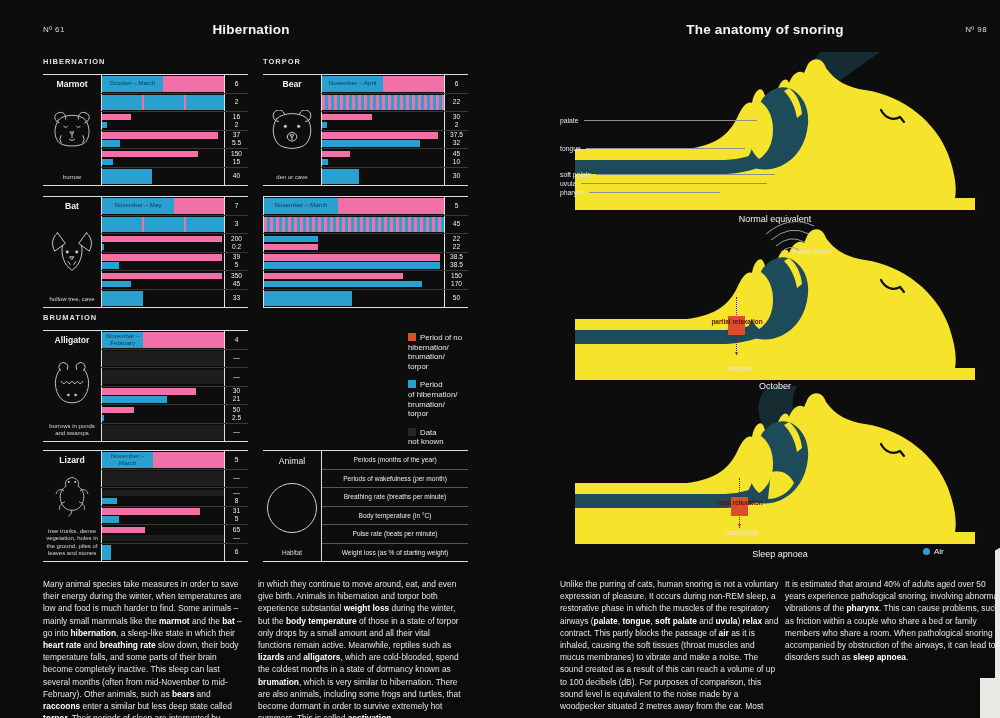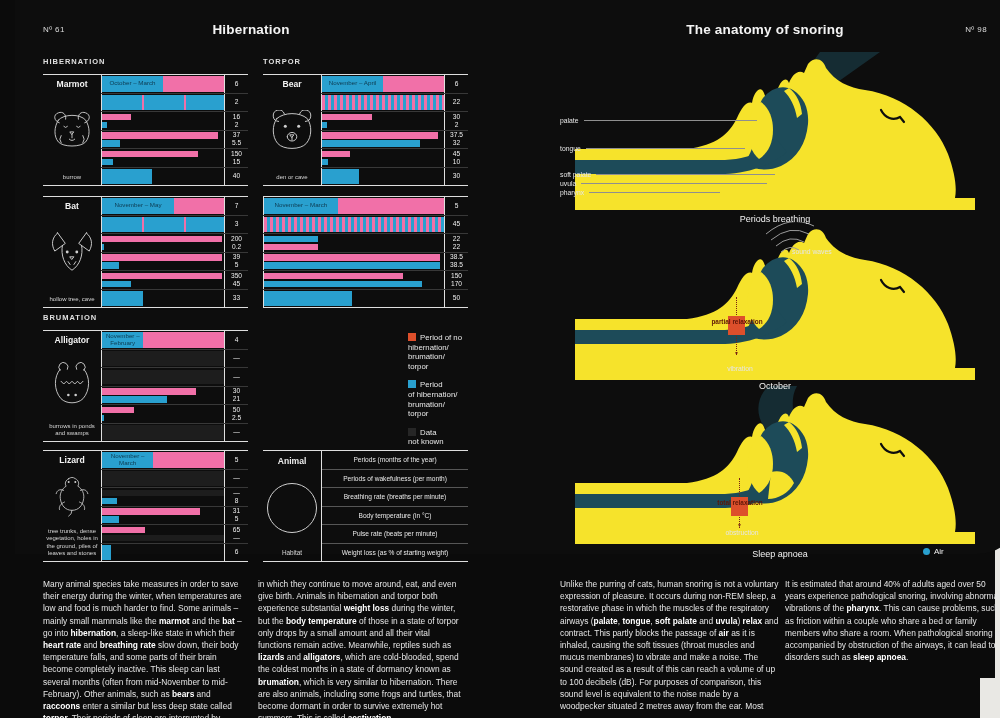--- a/index.html
+++ b/index.html
@@ -32,21 +32,21 @@
   .mrow{flex-direction:row !important;padding:1px 0 !important}
   .mlabel{display:flex;align-items:center;justify-content:center;font-size:6.2px;line-height:6.8px;color:#0d3a50;text-align:center;height:100%}
   .mrest{flex:1;height:100%;background:#F170A8}
   
   .legend{position:absolute;left:393px;top:333px;font-size:7.8px;line-height:9.6px;color:#e8e8e8}
   .lg-item{margin-bottom:9px;position:relative;padding-left:0}
   .sw{display:inline-block;width:8px;height:8px;vertical-align:-1px;margin-right:4px}
   .sw-red{background:#DD4F2B}.sw-blue{background:#29A0CF}.sw-dark{background:#262626}
   .ktable{position:absolute;left:248px;top:450px;width:205px;height:112px;border-top:1px solid #dedede;border-bottom:1px solid #dedede;display:flex}
   .k-left{width:58px;display:flex;flex-direction:column;align-items:center;justify-content:space-between;padding:5px 2px}
-  .k-name{font-size:8.6px;font-weight:bold}
+  .k-name{font-size:8.6px;font-weight:normal}
   .k-hab{font-size:6.4px;color:#d6d6d6}
   .k-rows{flex:1;display:flex;flex-direction:column;border-left:1px solid #e0e0e0}
   .k-row{flex:1;display:flex;align-items:center;justify-content:center;text-align:center;font-size:6.6px;color:#e9e9e9;border-bottom:1px solid rgba(255,255,255,.3)}
   .k-row:last-child{border-bottom:none}
   
   .bodycol{position:absolute;top:578px;font-size:8.4px;line-height:12.2px;color:#e6e6e6;text-align:left}
   .bodycol p+p{text-indent:14px}
   .bodycol b{color:#fff}
   
   .headfig{position:absolute;width:400px;height:165px}
@@ -556,21 +556,21 @@
         <i class="lead"></i>
       </div>
     <div class="alabel" style="left:45px;top:180px;width:207px">
         <span>uvula</span>
         <i class="lead"></i>
       </div>
     <div class="alabel" style="left:45px;top:189px;width:160px">
         <span>pharynx</span>
         <i class="lead"></i>
       </div>
-    <div class="caption" style="left:160px;top:214px;width:200px">Periods breathing</div>
+    <div class="caption" style="left:160px;top:214px;width:200px">Normal equivalent</div>
 
     <div class="alabel" style="left:277px;top:248px">
         <span>sound waves</span>
       </div>
     <div class="varrow" style="left:221px;top:297px;height:58px"></div>
     <div class="vhead" style="left:219px;top:350px">▼</div>
     <div class="relaxbox" style="left:213px;top:316px"></div>
     <div class="relaxtxt" style="left:195px;top:318px">partial relaxation</div>
     <div class="sublabel" style="left:195px;top:365px;width:60px">vibration</div>
     <div class="caption" style="left:160px;top:381px;width:200px">October</div>

